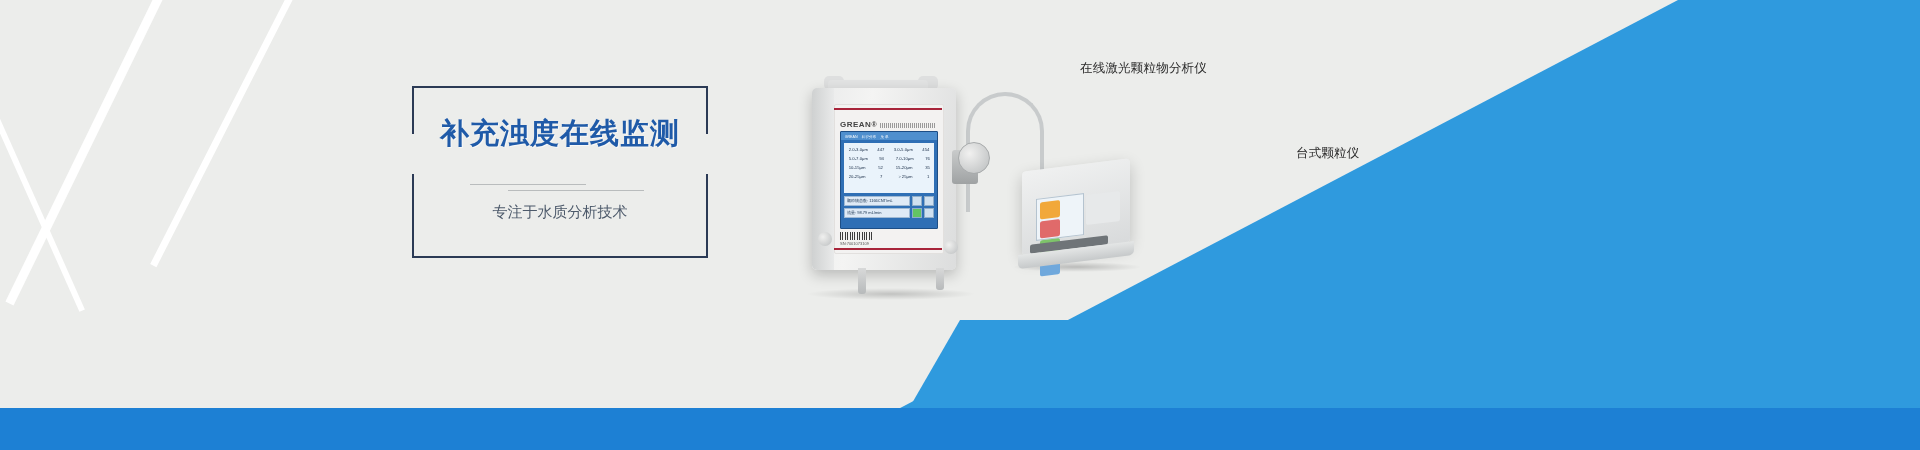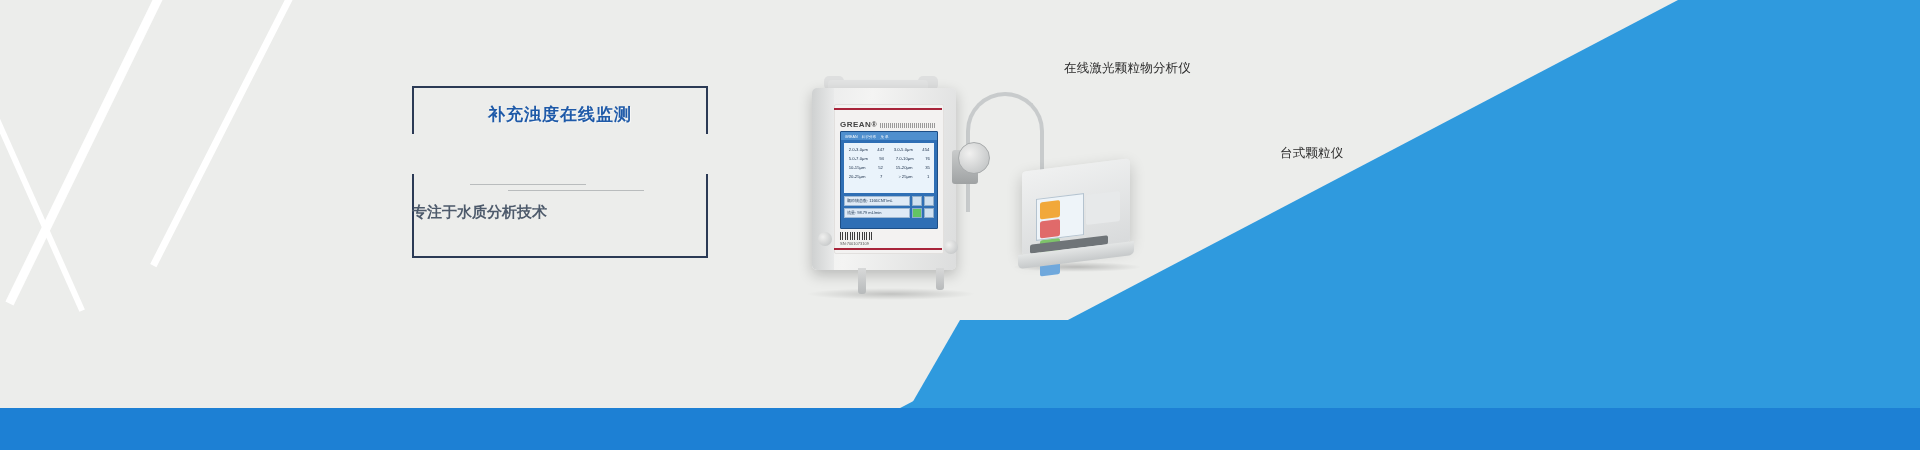--- a/index.html
+++ b/index.html
@@ -43,42 +43,43 @@
   }
   .corner{position:absolute;background:#2b3a55;}
   .c-top{left:0;top:0;width:296px;height:2px;}
   .c-bottom{left:0;bottom:0;width:296px;height:2px;}
   .c-left-top{left:0;top:0;width:2px;height:48px;}
   .c-left-bot{left:0;bottom:0;width:2px;height:84px;}
   .c-right-top{right:0;top:0;width:2px;height:48px;}
   .c-right-bot{right:0;bottom:0;width:2px;height:84px;}
 
   .heading{
-    position:absolute;left:0;top:12px;width:296px;
+    position:absolute;left:0;top:30px;width:296px;
     text-align:center;color:#1f5aa8;
-    font-weight:bold;font-size:17px;line-height:34px;letter-spacing:1px;
+    font-weight:bold;font-size:29px;line-height:34px;letter-spacing:1px;
     text-shadow:1px 1px 0 rgba(255,255,255,.6);
     white-space:nowrap;
   }
   .heading .l1{display:block;}
   .heading .l2{display:block;}
 
   .rule-wrap{position:absolute;left:0;top:98px;width:296px;}
   .rule{height:1px;background:#b9bcbd;margin:0 auto;}
   .rule-1{width:116px;margin-bottom:5px;margin-left:58px;}
   .rule-2{width:136px;margin-left:96px;}
 
   .subtitle{
-    position:absolute;left:0;top:112px;width:296px;text-align:left;
-    color:#4d5a6b;font-size:15px;line-height:27px;white-space:nowrap;font-weight:bold;
+    position:absolute;left:0;top:112px;width:296px;text-align:center;
+    color:#4d5a6b;font-size:15px;line-height:27px;white-space:nowrap;
   }
 
   .label{
     position:absolute;color:#2b2b2b;font-size:12.5px;white-space:nowrap;
     letter-spacing:.2px;
+    margin-left:16px;
   }
   .label-1{left:1064px;top:60px;}
   .label-2{left:1280px;top:145px;text-align:center;}
 
   
   .enclosure{
     position:absolute;left:812px;top:88px;width:144px;height:182px;
     background:linear-gradient(100deg,#e9eaea 0%,#f4f4f3 35%,#dcdddd 100%);
     border-radius:5px;
     box-shadow:0 5px 14px rgba(0,0,0,.22);

